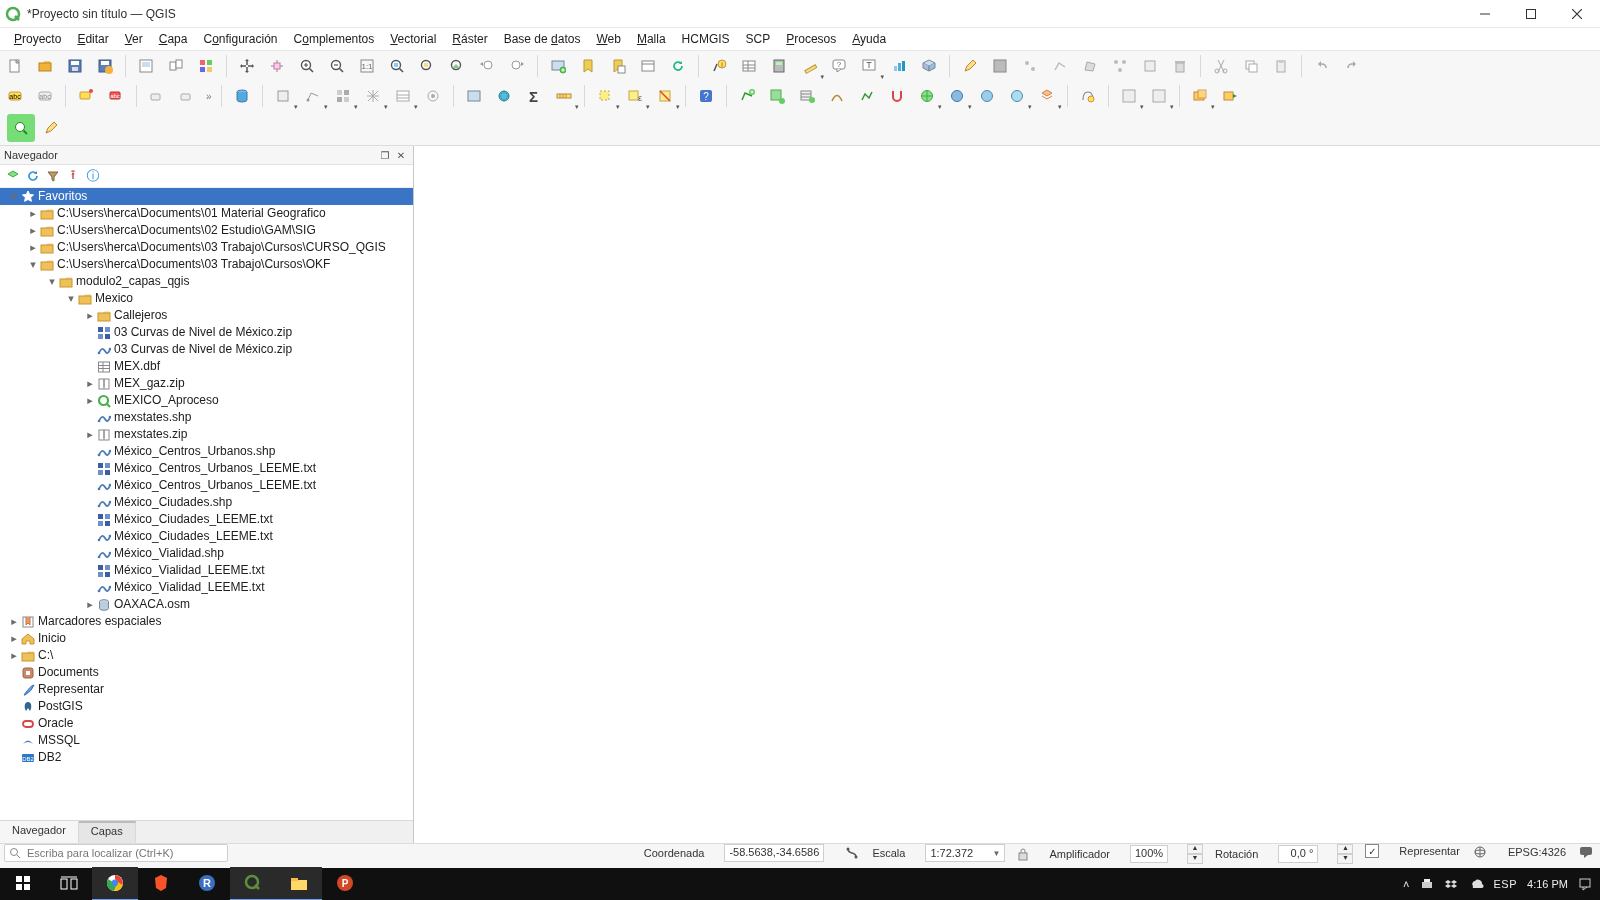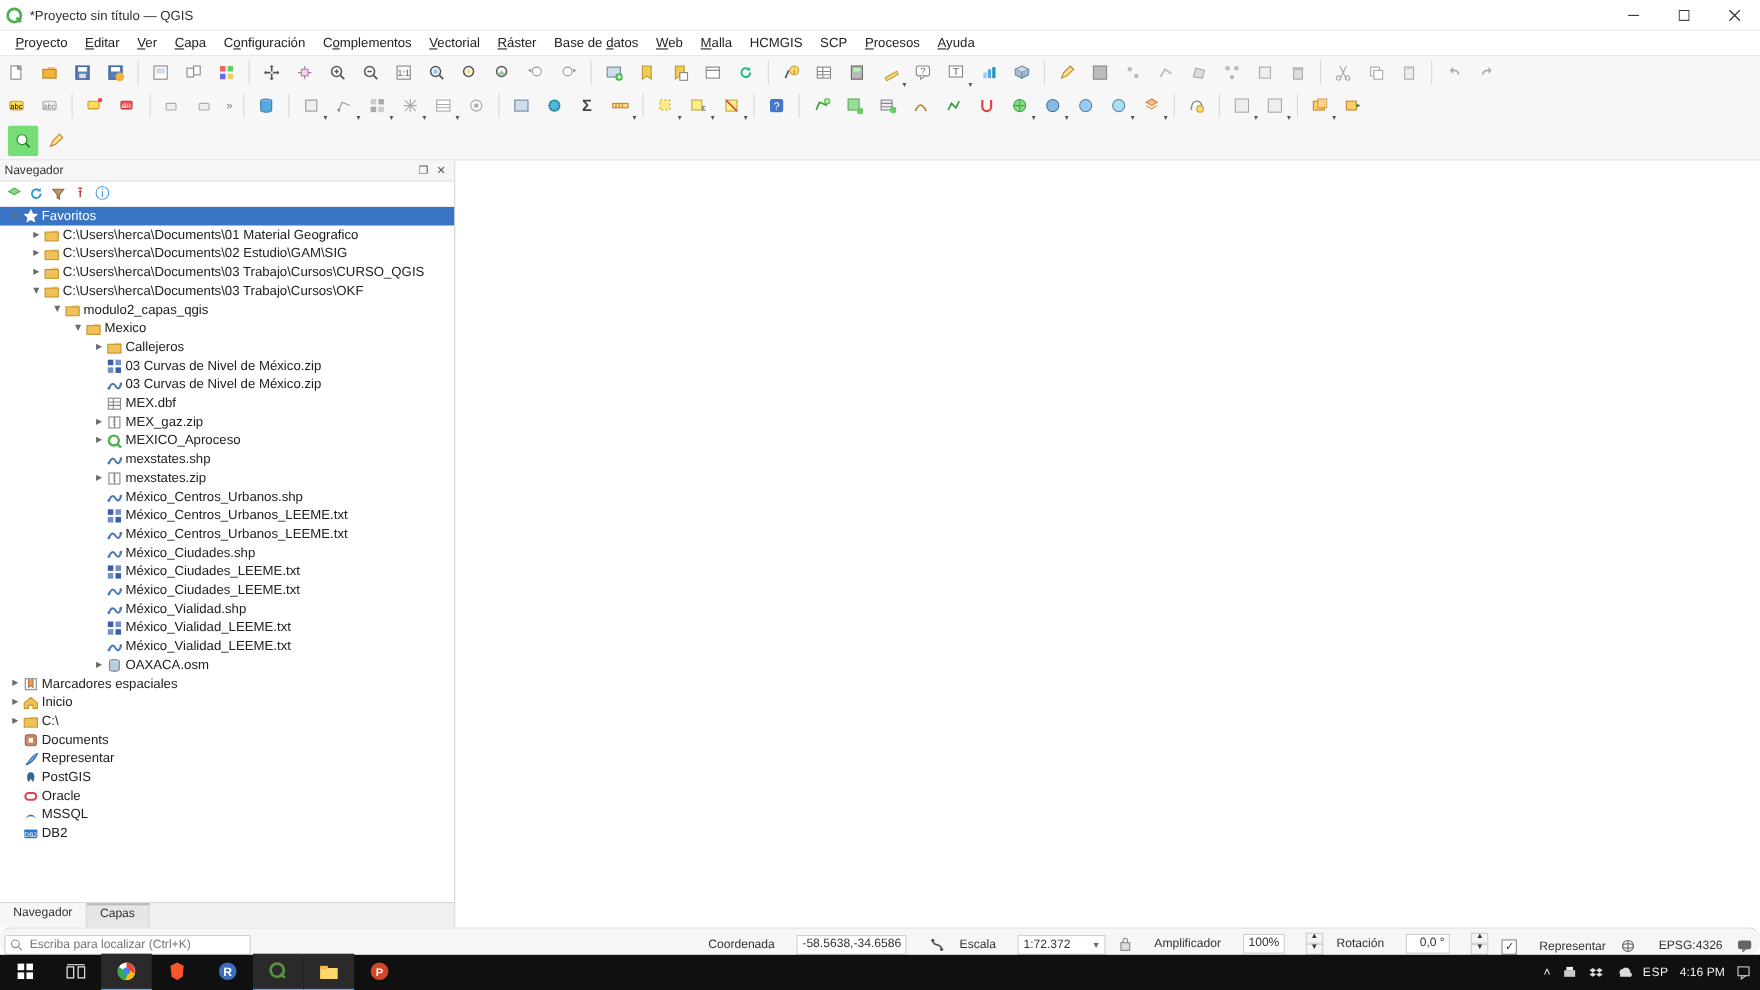--- a/index.html
+++ b/index.html
@@ -55,21 +55,21 @@
   .tlabel{font-size:12px;}
 
   
   .panel-tabs{display:flex;height:22px;background:#f0f0f0;border-top:1px solid #d8d8d8;}
   .ptab{padding:3px 12px;font-size:11px;color:#333;border-right:1px solid #d8d8d8;background:#f6f6f6;}
   .ptab.active{background:#e6e6e6;border-top:2px solid #bbb;padding-top:2px;}
 
   .canvas{flex:1;background:#ffffff;}
 
   
-  .status{display:flex;align-items:flex-end;height:24px;border-top:1px solid #dcdcdc;background:#f6f6f6;font-size:11px;color:#333;border-radius:10px;}
+  .status{display:flex;align-items:flex-start;height:24px;border-top:1px solid #dcdcdc;background:#f6f6f6;font-size:11px;color:#333;}
   .locator{display:flex;align-items:center;gap:4px;margin:0 4px;border:1px solid #cfcfcf;background:#fff;border-radius:2px;padding:1px 4px;width:214px;}
   .locator input{border:none;outline:none;flex:1;font-size:11px;color:#555;background:transparent;}
   .status .spacer{flex:1;}
   .sgrp{display:flex;align-items:center;gap:20px;margin:0 6px;}
   .sinput{border:1px solid #cfcfcf;background:#fff;padding:1px 4px;height:18px;box-sizing:border-box;font-size:11px;color:#333;}
   .spin{display:flex;flex-direction:column;margin-left:-1px;}
   .spin div{width:14px;height:8px;border:1px solid #cfcfcf;background:#f4f4f4;font-size:7px;line-height:6px;text-align:center;}
   .chk{width:12px;height:12px;border:1px solid #888;display:inline-flex;align-items:center;justify-content:center;font-size:10px;color:#333;background:#fff;}
 
   

